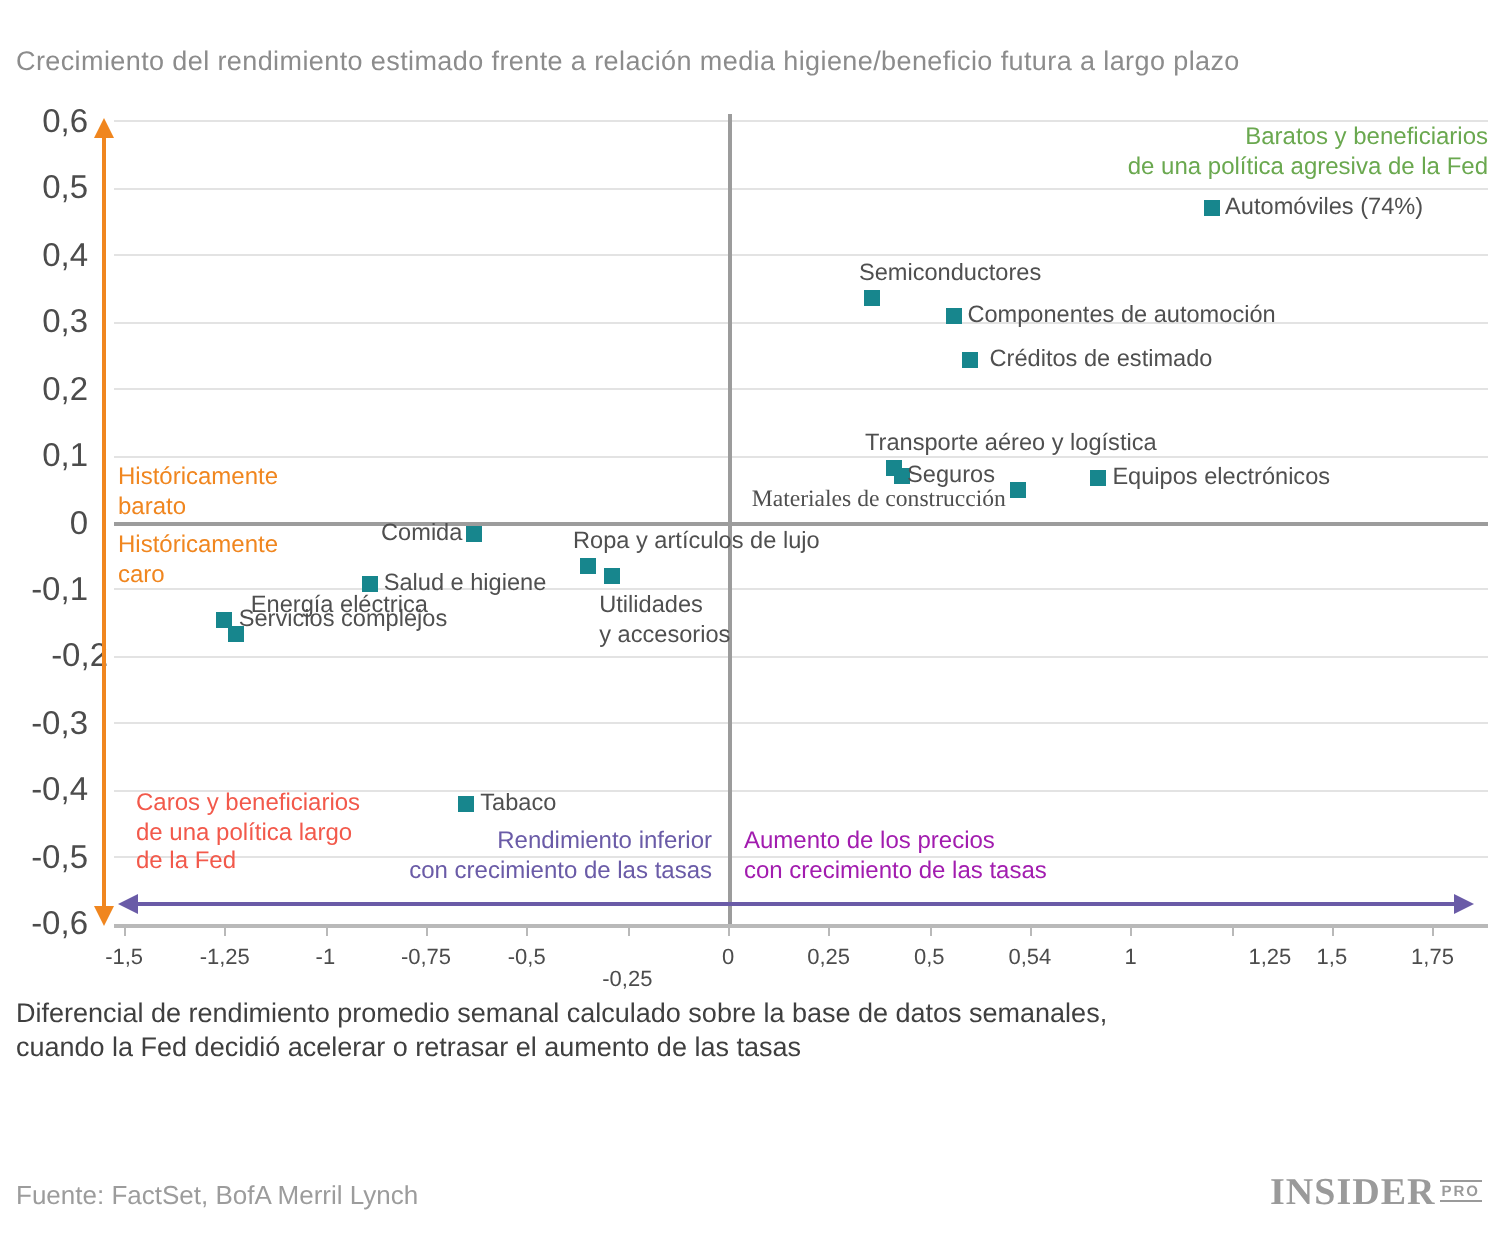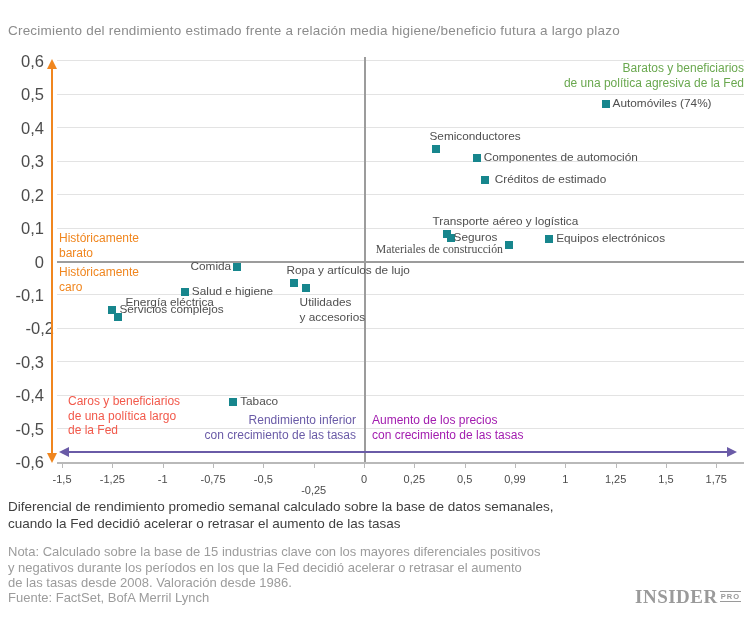--- a/index.html
+++ b/index.html
@@ -73,25 +73,25 @@
       <div class="xtick" style="left: 233.35px; top: 470px;">-0,5</div>
       <div class="xtickmark" style="left: 313.675px; top: 463px;"></div>
       <div class="xtick" style="left: 283.675px; top: 470px; margin-top: 11px;">-0,25</div>
       <div class="xtickmark" style="left: 364px; top: 463px;"></div>
       <div class="xtick" style="left: 334px; top: 470px;">0</div>
       <div class="xtickmark" style="left: 414.325px; top: 463px;"></div>
       <div class="xtick" style="left: 384.325px; top: 470px;">0,25</div>
       <div class="xtickmark" style="left: 464.65px; top: 463px;"></div>
       <div class="xtick" style="left: 434.65px; top: 470px;">0,5</div>
       <div class="xtickmark" style="left: 514.975px; top: 463px;"></div>
-      <div class="xtick" style="left: 484.975px; top: 470px;">0,99</div>
+      <div class="xtick" style="left: 484.975px; top: 470px;">0,54</div>
       <div class="xtickmark" style="left: 565.3px; top: 463px;"></div>
       <div class="xtick" style="left: 535.3px; top: 470px;">1</div>
       <div class="xtickmark" style="left: 615.625px; top: 463px;"></div>
-      <div class="xtick" style="left: 585.625px; top: 470px;">1,25</div>
+      <div class="xtick" style="left: 585.625px; top: 470px; text-align: right;">1,25</div>
       <div class="xtickmark" style="left: 665.95px; top: 463px;"></div>
       <div class="xtick" style="left: 635.95px; top: 470px;">1,5</div>
       <div class="xtickmark" style="left: 716.275px; top: 463px;"></div>
       <div class="xtick" style="left: 686.275px; top: 470px;">1,75</div>
       <div class="aline" style="left: 50.5px; top: 67px; width: 2.5px; height: 388px; background: rgb(240, 134, 31);"></div>
       <div class="ah" style="left: 46.5px; top: 59px; border-left: 5px solid transparent; border-right: 5px solid transparent; border-bottom: 10px solid rgb(240, 134, 31);"></div>
       <div class="ah" style="left: 46.5px; top: 453px; border-left: 5px solid transparent; border-right: 5px solid transparent; border-top: 10px solid rgb(240, 134, 31);"></div>
       <div class="aline" style="left: 67px; top: 450.5px; width: 662px; height: 2.5px; background: rgb(106, 91, 167);"></div>
       <div class="ah" style="left: 59px; top: 446.5px; border-top: 5px solid transparent; border-bottom: 5px solid transparent; border-right: 10px solid rgb(106, 91, 167);"></div>
       <div class="ah" style="left: 727px; top: 446.5px; border-top: 5px solid transparent; border-bottom: 5px solid transparent; border-left: 10px solid rgb(106, 91, 167);"></div>
@@ -135,18 +135,15 @@
       <div class="ptlabel" style="left: 191.843px; top: 283.605px;">Salud e higiene</div>
       <div class="pt" style="left: 108.375px; top: 305.668px; background: rgb(23, 134, 141);"></div>
       <div class="ptlabel" style="left: 119.375px; top: 301.668px;">Servicios complejos</div>
       <div class="pt" style="left: 114.414px; top: 313.027px; background: rgb(23, 134, 141);"></div>
       <div class="ptlabel" style="left: 125.414px; top: 295px;">Energía eléctrica</div>
       <div class="pt" style="left: 229.155px; top: 397.99px; background: rgb(23, 134, 141);"></div>
       <div class="ptlabel" style="left: 240.155px; top: 393.99px;">Tabaco</div>
     </div>
   <div class="xlabel">Diferencial de rendimiento promedio semanal calculado sobre la base de datos semanales,
 cuando la Fed decidió acelerar o retrasar el aumento de las tasas</div>
-  <div class="note">Nota: Calculado sobre la base de 15 industrias clave con los mayores diferenciales positivos
-y negativos durante los períodos en los que la Fed decidió acelerar o retrasar el aumento
-de las tasas desde 2008. Valoración desde 1986.</div>
   <div class="source">Fuente: FactSet, BofA Merril Lynch</div>
   <div class="logo"><span class="main">INSIDER</span><span class="pro">PRO</span></div>
 </div>
 
 </body></html>

